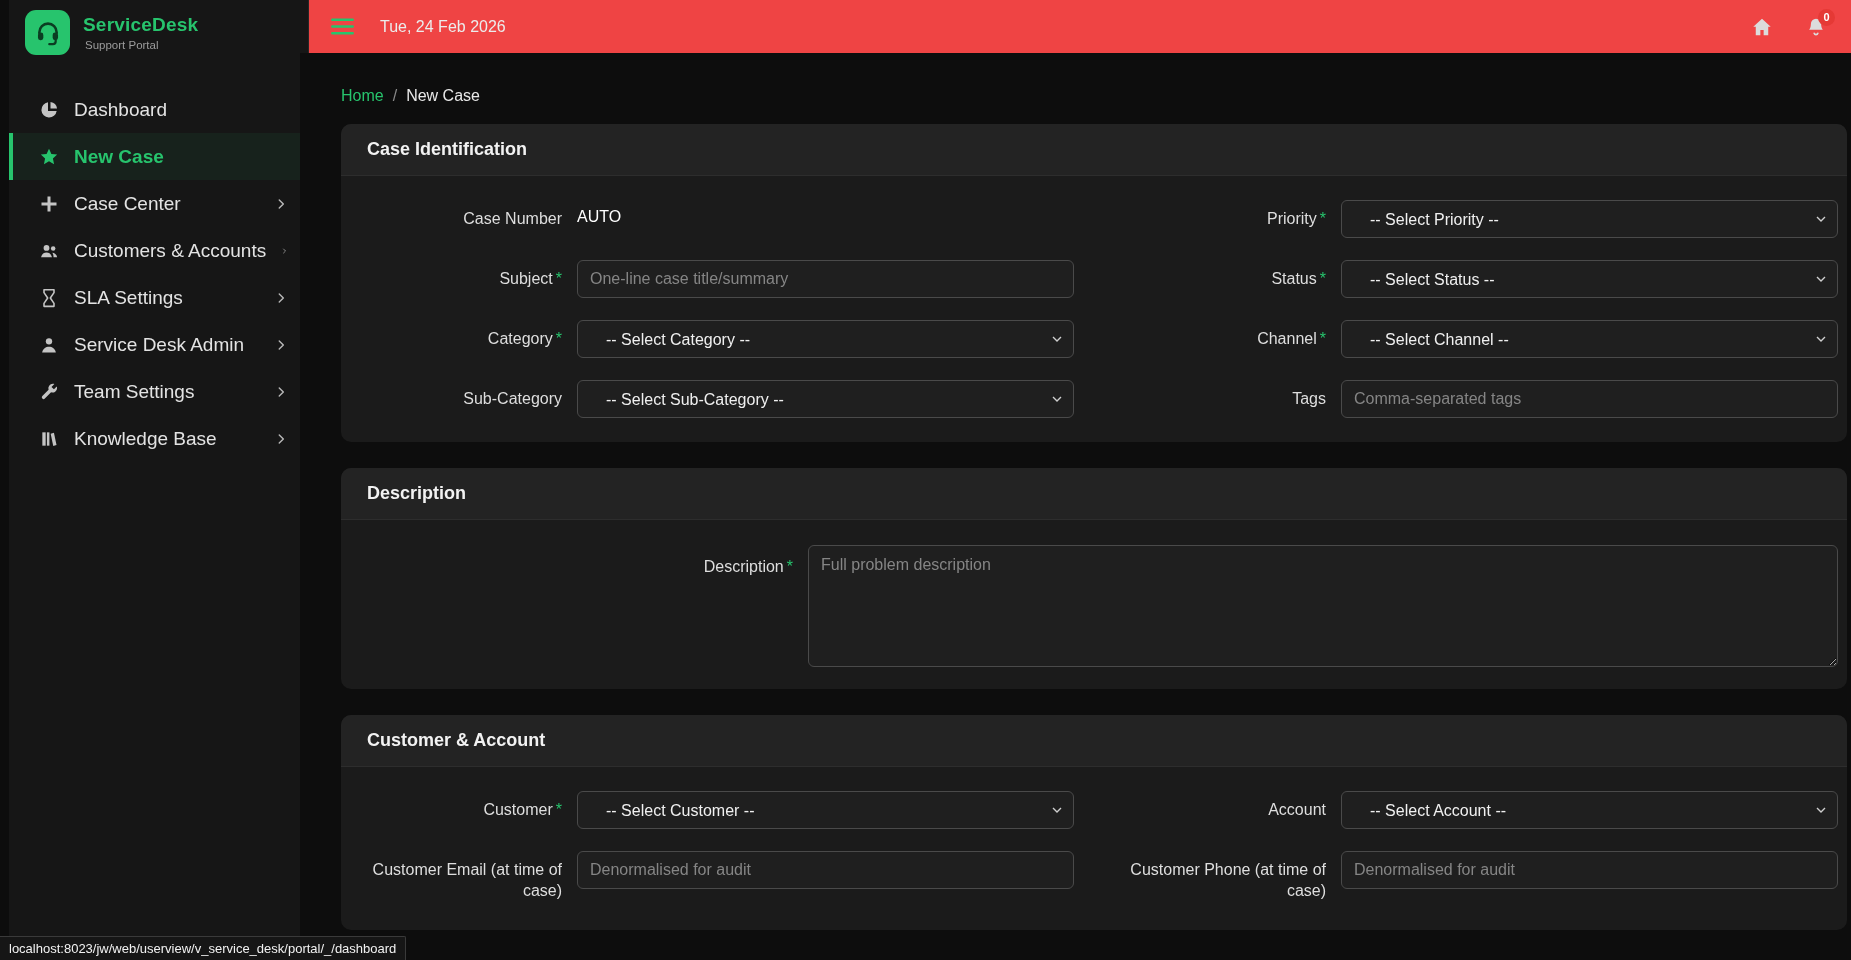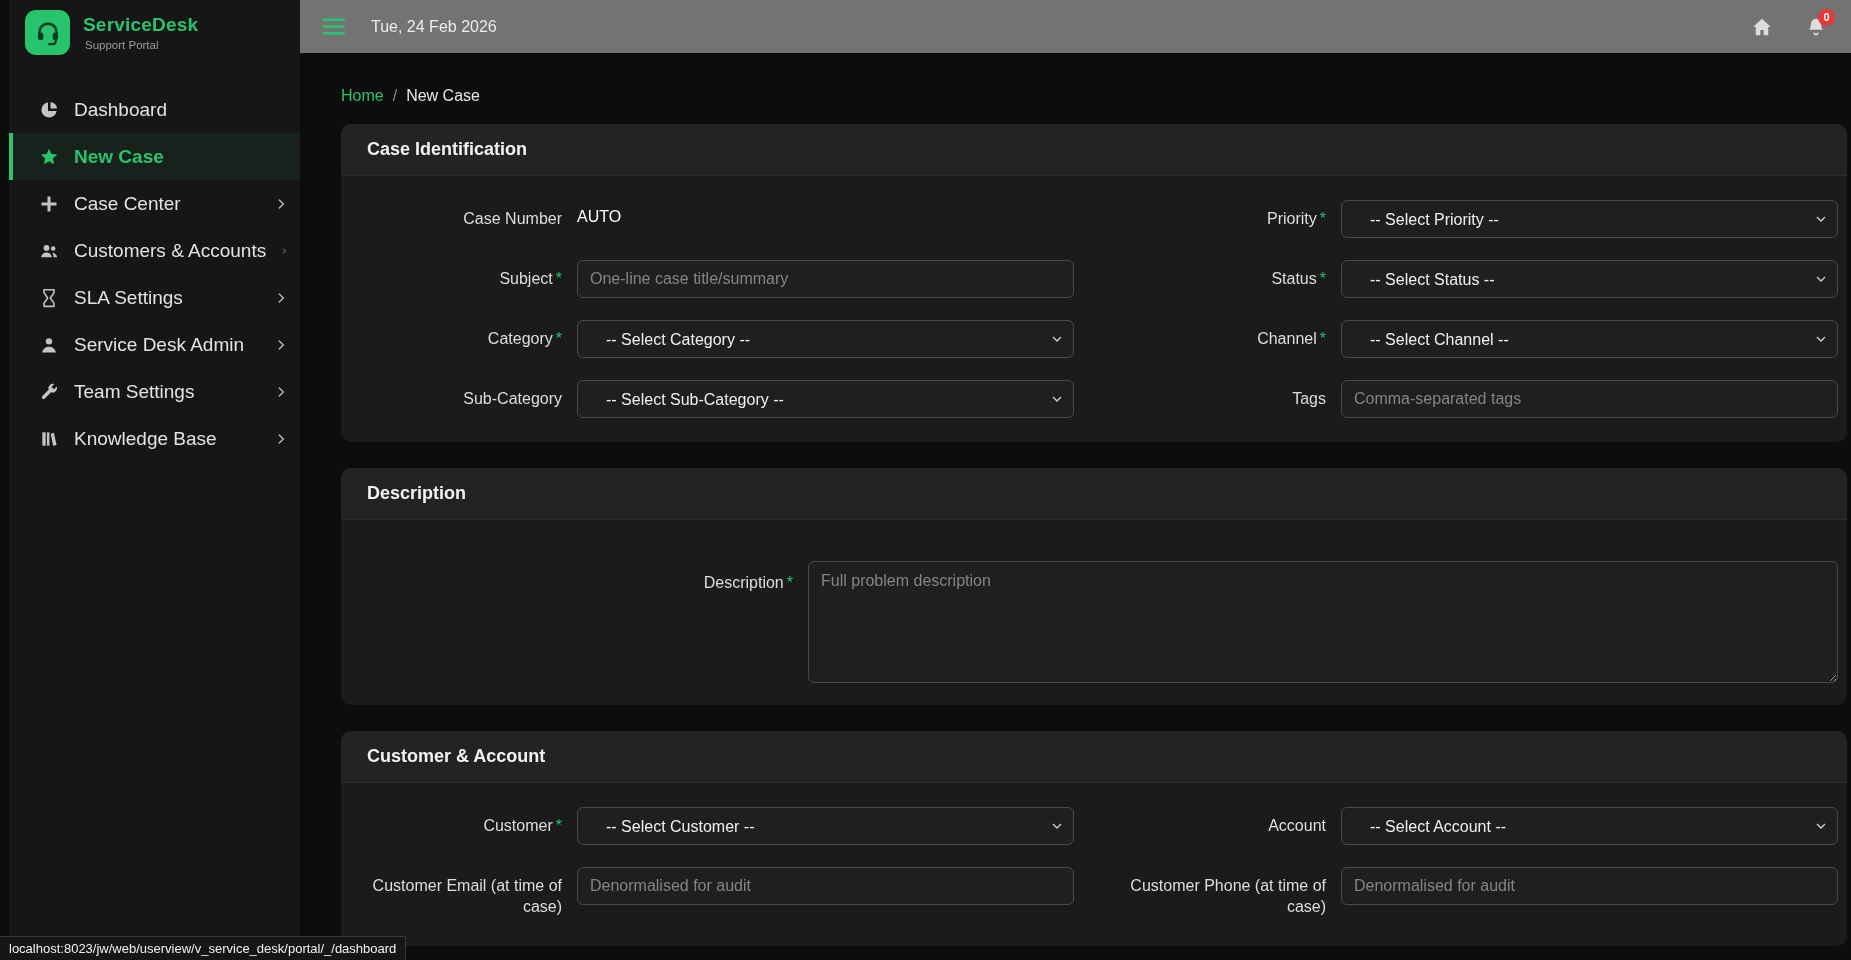--- a/index.html
+++ b/index.html
@@ -37,22 +37,22 @@
   .mi-icon svg { width: 100%; height: 100%; }
   .mi-label { font-size: 19px; white-space: nowrap; }
   .mi-chevron { margin-left: auto; width: 14px; height: 14px; color: #b9b9b9; display: flex; }
   .mi-chevron svg { width: 100%; height: 100%; }
   .menu-item.active { color: #27c46d; border-left-color: #27c46d; background: rgba(39,196,109,0.07); }
   .menu-item.active .mi-icon { color: #27c46d; }
   .menu-item.active .mi-label { font-weight: bold; }
 
   
   .topbar {
-    position: absolute; left: 300px; top: 0; right: 0; height: 53px;
-    background: #737373; display: flex; align-items: center; padding: 0 20px 0 20px;
+    position: absolute; left: 309px; top: 0; right: 0; height: 53px;
+    background: #ef4444; display: flex; align-items: center; padding: 0 20px 0 20px;
   }
   .hamburger { background: none; border: none; color: #27c46d; width: 27px; height: 27px; cursor: pointer; display: flex; padding: 0; }
   .hamburger svg { width: 100%; height: 100%; }
   .tb-date { margin-left: 24px; font-size: 16px; color: #ececec; }
   .topbar-right { margin-left: auto; display: flex; align-items: center; gap: 32px; padding-right: 4px; }
   .tb-icon { width: 22px; height: 22px; color: #dcdcdc; position: relative; display: flex; cursor: pointer; }
   .tb-icon svg { width: 100%; height: 100%; }
   .badge {
     position: absolute; top: -7px; right: -8px; min-width: 17px; height: 17px;
     background: #e53935; color: #fff; border-radius: 50%;
@@ -75,21 +75,21 @@
   .card-title { font-size: 18px; font-weight: bold; color: #f2f2f2; }
   .card-body { padding: 24px 9px 24px 26px; }
   .card-body.desc-body { padding: 25px 9px 18px 26px; }
   .card-body.cust-body { padding: 24px 9px 28px 26px; }
 
   .fgrid {
     display: grid;
     grid-template-columns: 195px minmax(0,1fr) 237px minmax(0,1fr);
     column-gap: 15px; row-gap: 22px; align-items: start;
   }
-  .desc-grid { display: grid; grid-template-columns: 426px minmax(0,1fr); column-gap: 15px; margin-top: 16px; }
+  .desc-grid { display: grid; grid-template-columns: 426px minmax(0,1fr); column-gap: 15px; }
   .flabel { text-align: right; font-size: 16px; color: #dedede; padding-top: 9px; line-height: 1.3; }
   .desc-grid .flabel { padding-top: 12px; }
   .req { color: #27c46d; margin-left: 3px; }
   .static-value { padding-top: 8px; font-size: 16px; color: #ffffff; }
 
   .text-input {
     width: 100%; height: 38px; background: #1f1f1f;
     border: 1px solid #4a4a4a; border-radius: 6px;
     color: #ededed; font-size: 16px; padding: 0 12px; font-family: inherit;
   }

